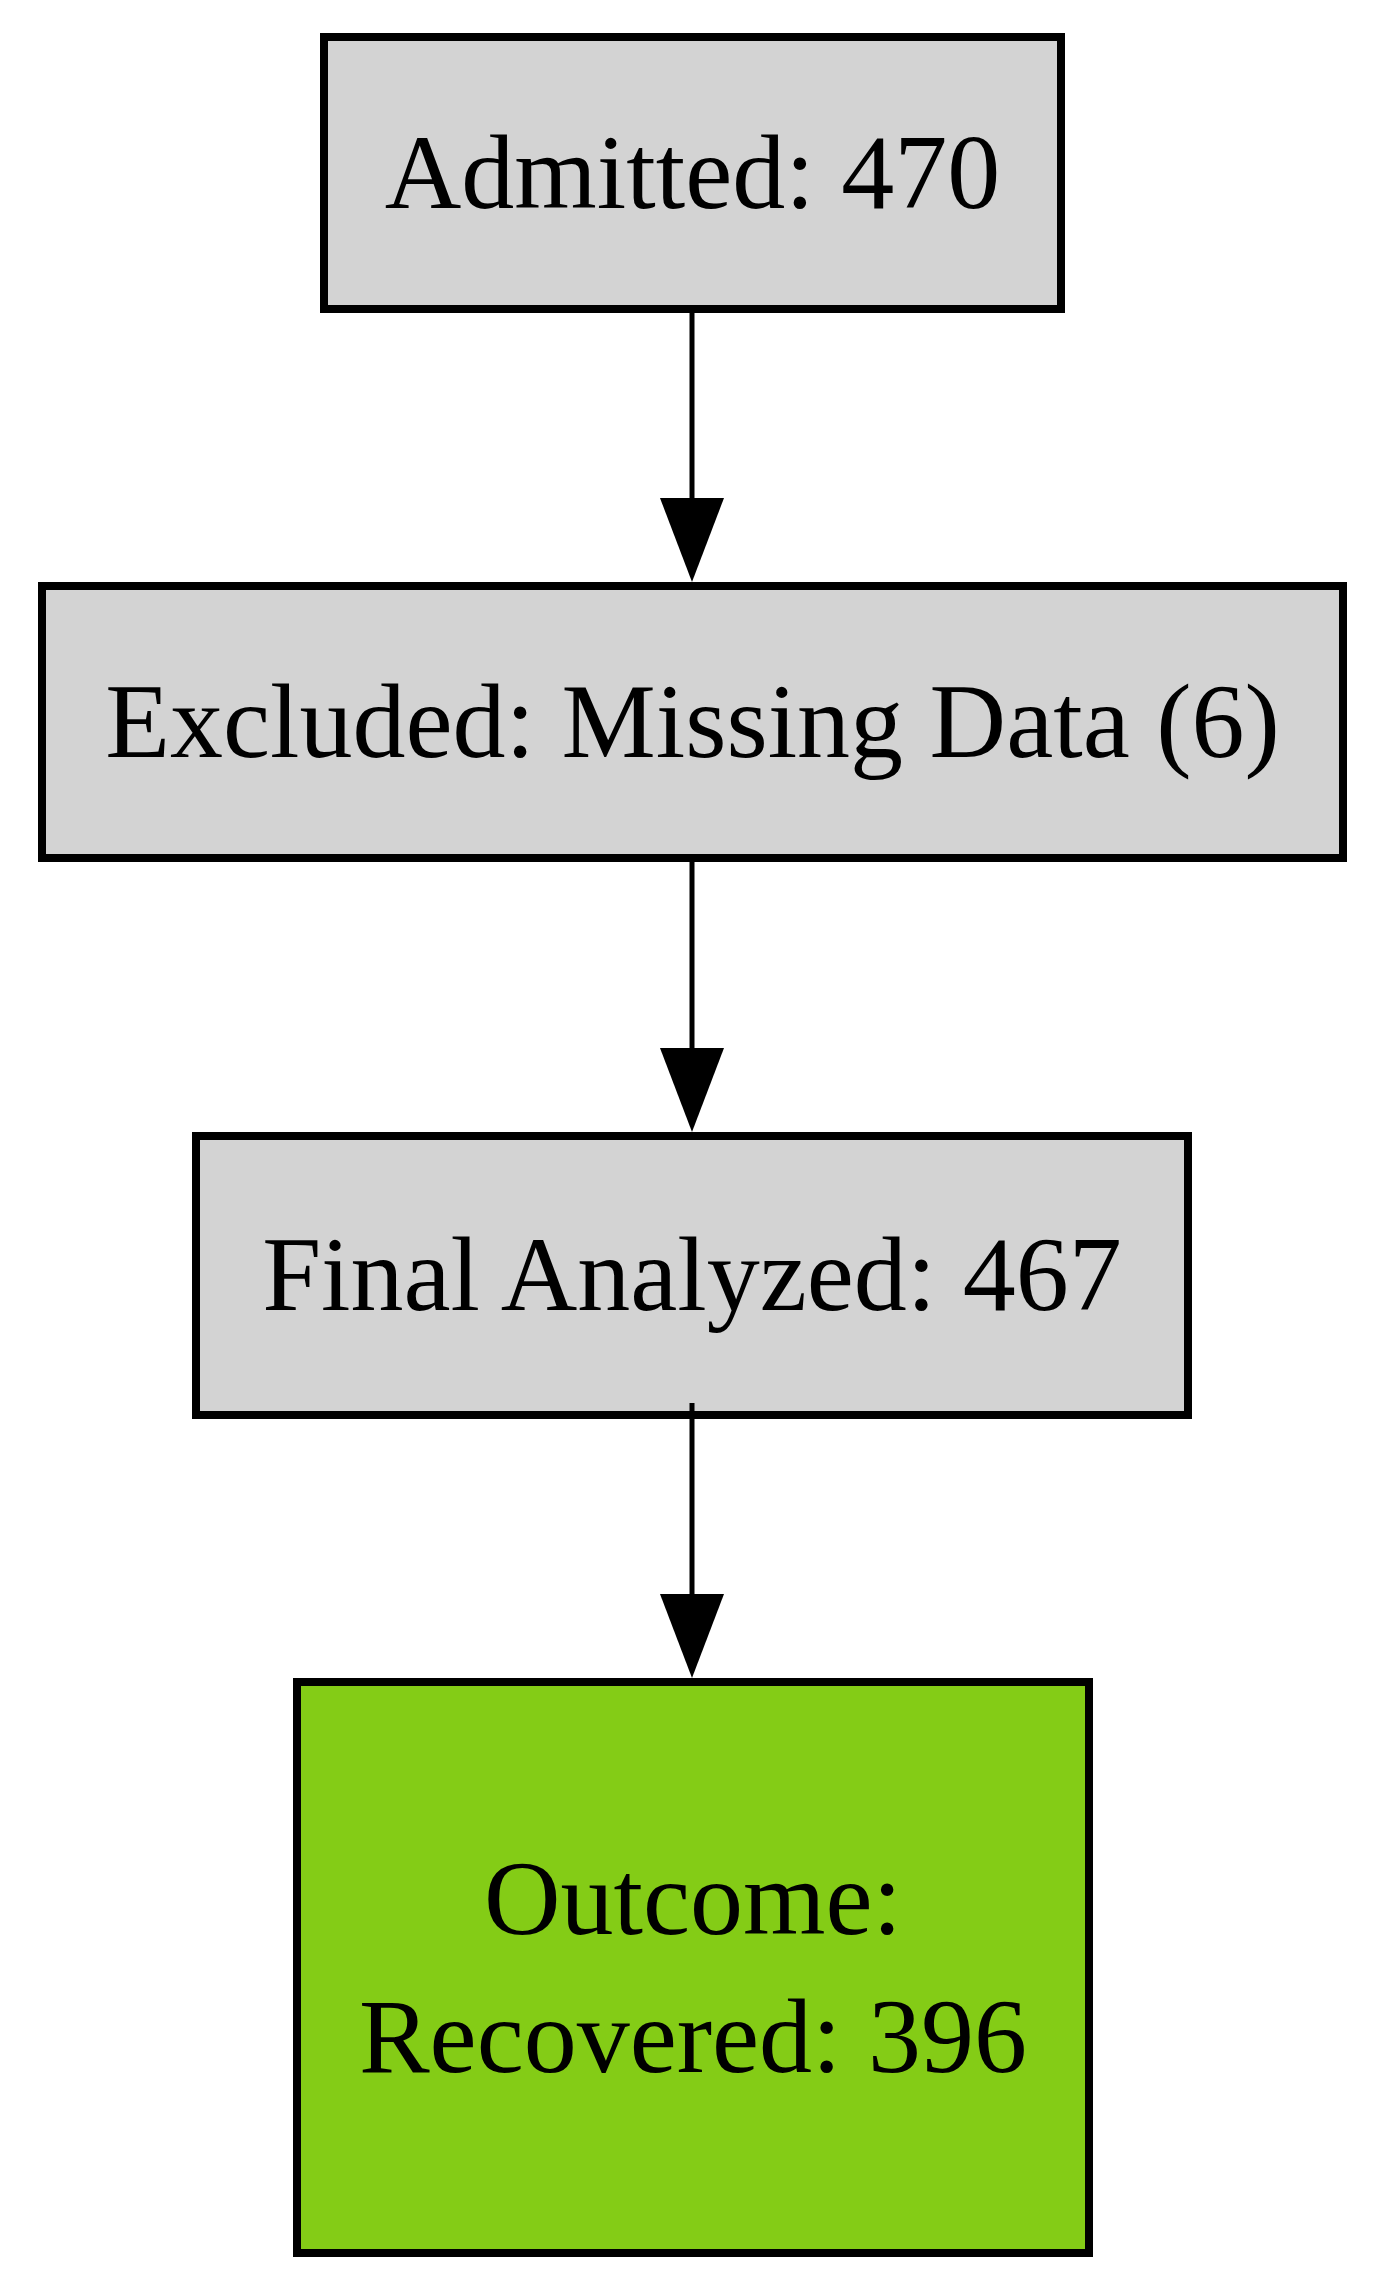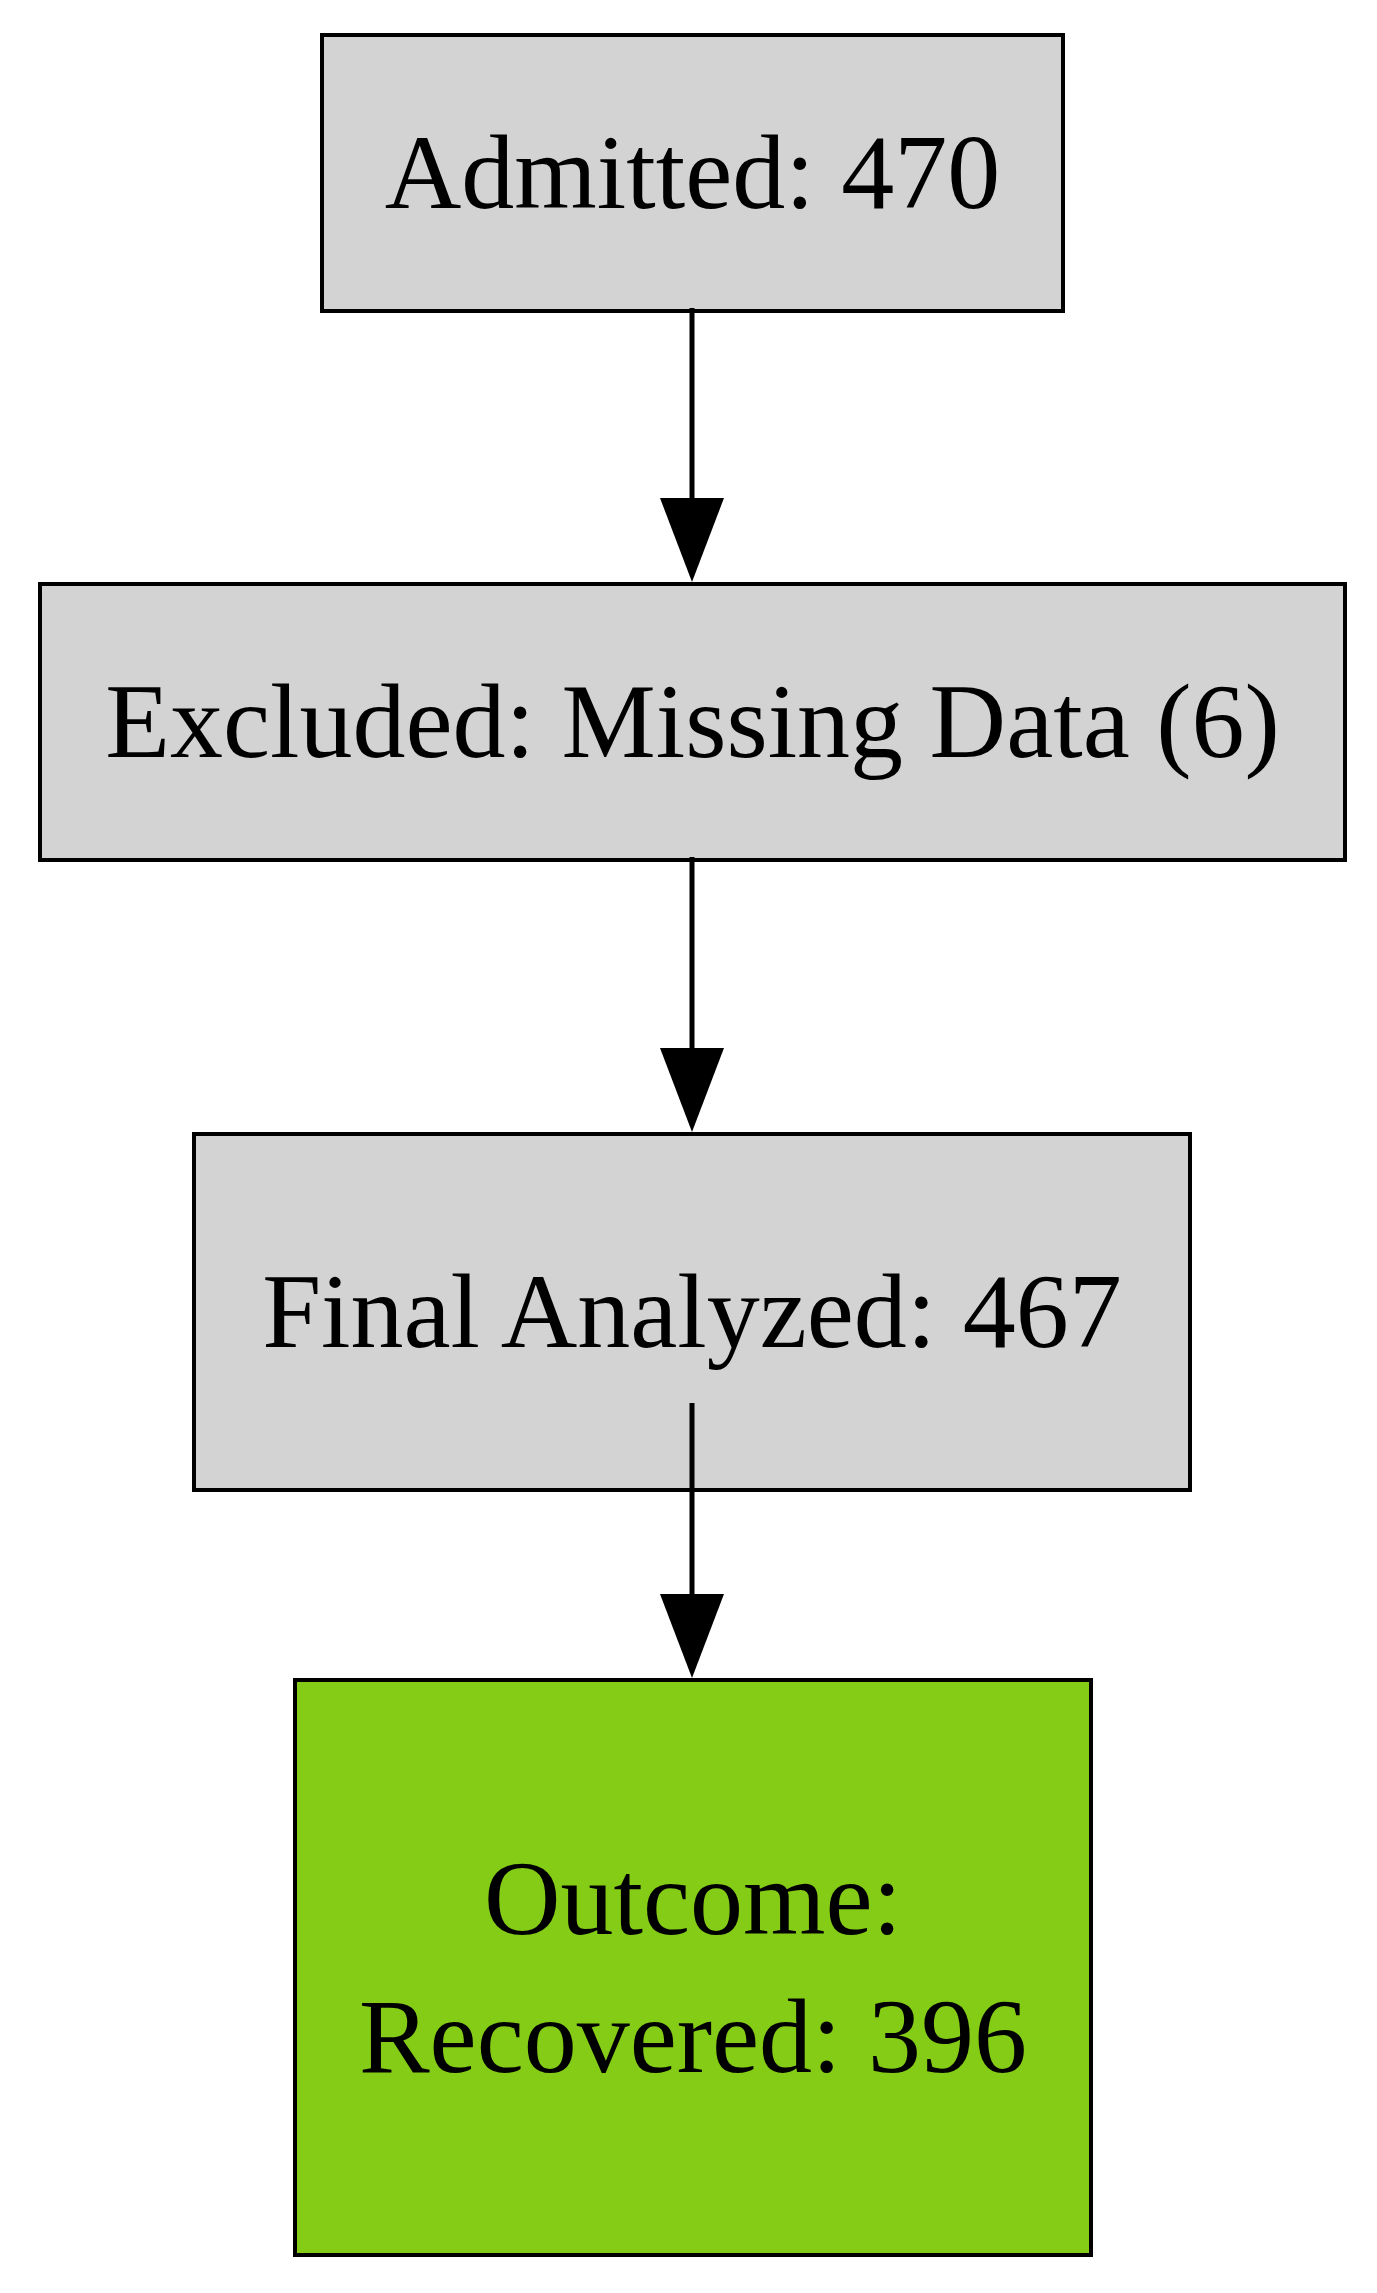--- a/index.html
+++ b/index.html
@@ -11,34 +11,34 @@
     position: relative;
     width: 1377px;
     height: 2293px;
     background: #ffffff;
     font-family: "Liberation Serif", "DejaVu Serif", serif;
     overflow: hidden;
   }
   .node {
     position: absolute;
     box-sizing: border-box;
-    border: 4px solid #3b82f6;
+    border: 8px solid #3b82f6;
     background: #d3d3d3;
     color: #000;
     display: flex;
     align-items: center;
     justify-content: center;
     text-align: center;
     font-size: 106px;
     line-height: 1.25;
     white-space: nowrap;
   }
   #node-admitted  { left: 320px; top: 33px;   width: 745px;  height: 280px; }
   #node-excluded  { left: 38px;  top: 582px;  width: 1309px; height: 280px; }
-  #node-final     { left: 192px; top: 1132px; width: 1000px; height: 360px; }
+  #node-final     { left: 192px; top: 1132px; width: 1000px; height: 287px; }
   #node-outcome   {
     left: 293px; top: 1678px; width: 800px; height: 579px;
     flex-direction: column;
     line-height: 1.3;
   }
   .edge {
     position: absolute;
     left: 660px;
     width: 64px;
   }

